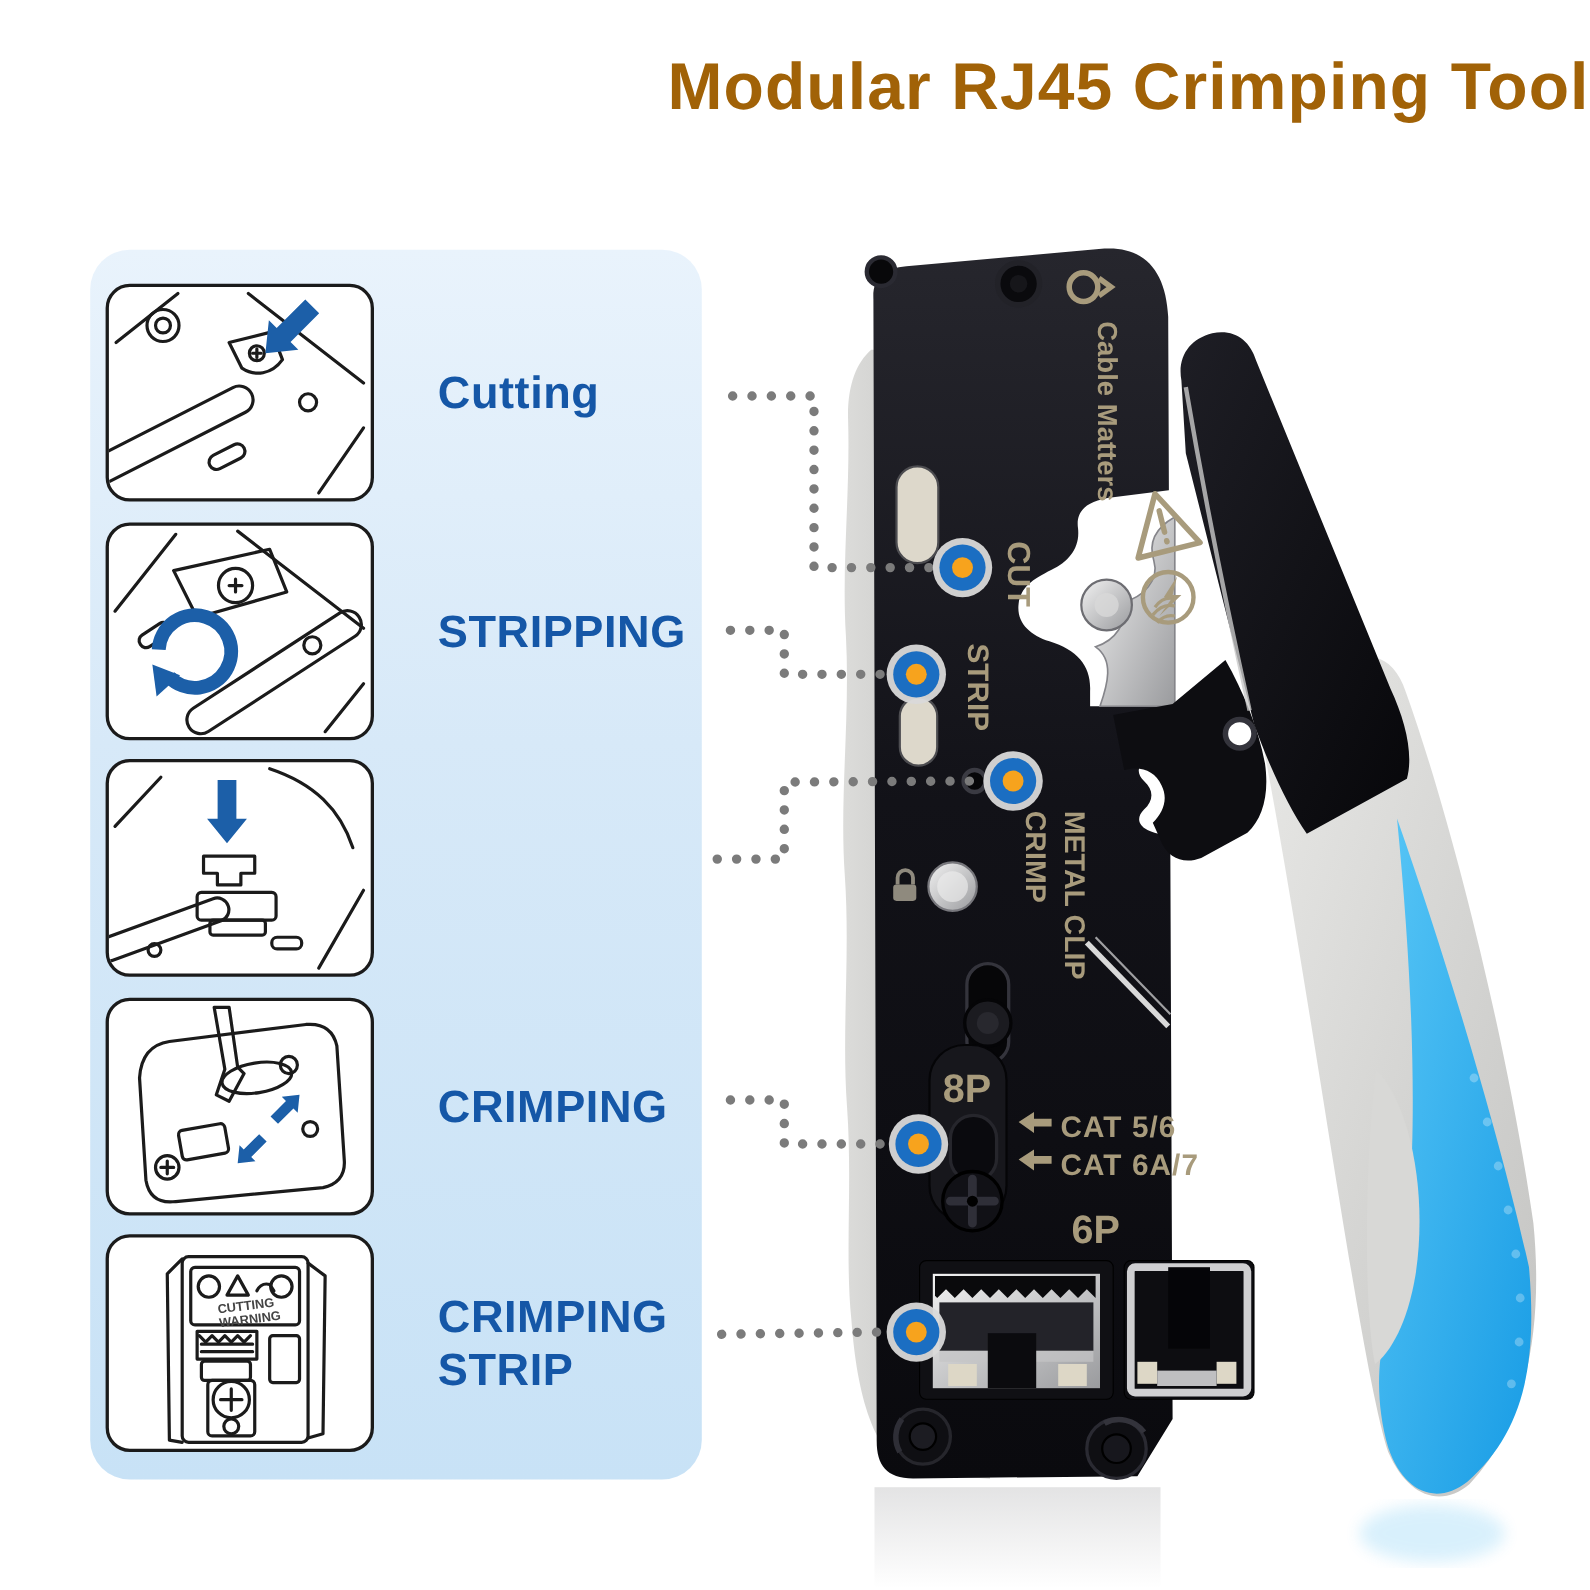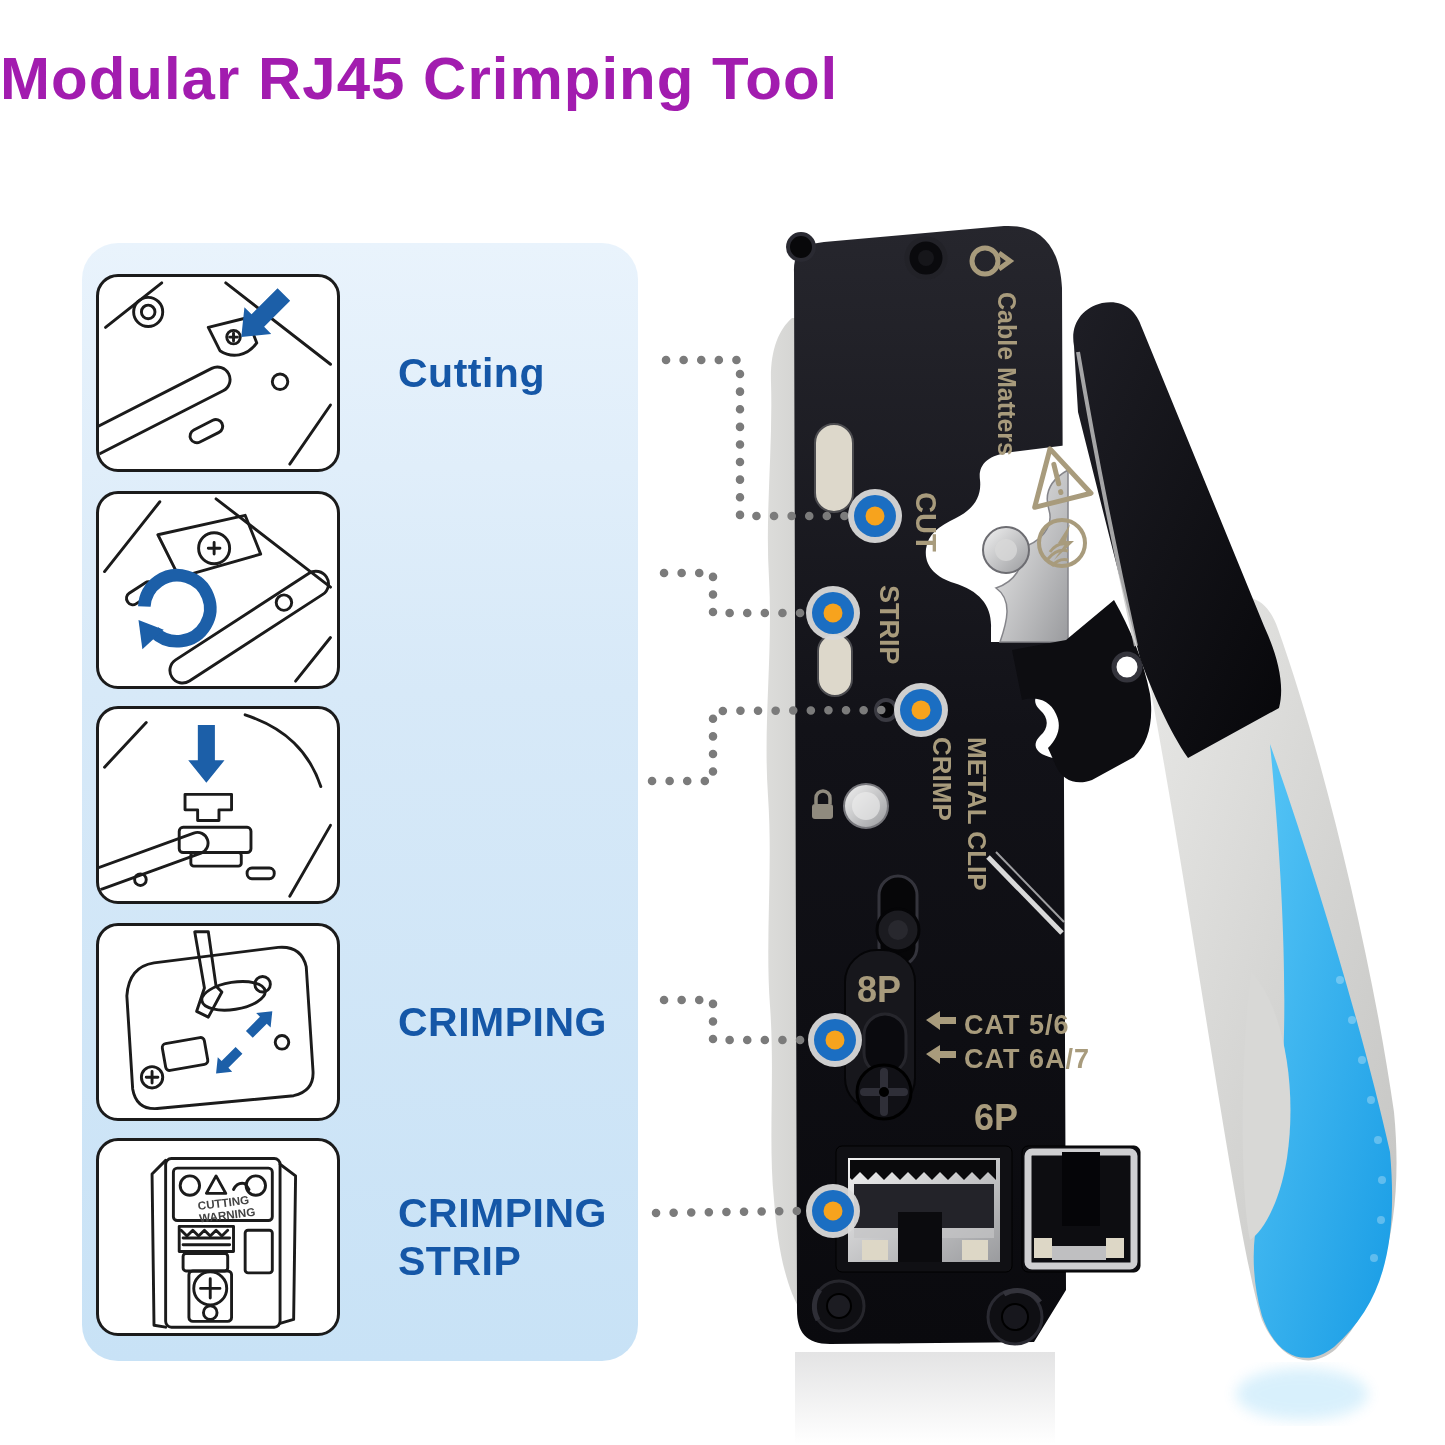--- a/index.html
+++ b/index.html
@@ -1,21 +1,21 @@
 <!DOCTYPE html>
 <html><head>
 <meta charset="utf-8">
 <style>
   html,body{margin:0;padding:0;background:#ffffff;}
   body{font-family:"Liberation Sans",sans-serif;}
   .stage{position:relative;width:1445px;height:1445px;overflow:hidden;background:#ffffff;}
-  .title{position:absolute;top:44px;left:0;width:100%;text-align:left;
-    font-size:60px;font-weight:700;color:#a21caf;letter-spacing:1px;}
+  .title{position:absolute;top:44px;left:0;width:100%;text-align:right;
+    font-size:60px;font-weight:700;color:#a16207;letter-spacing:1px;}
   .panel{position:absolute;left:82px;top:227px;width:556px;height:1118px;border-radius:36px;
-    background:linear-gradient(180deg,#E9F3FC 0%,#D7E9F8 40%,#C8E2F6 100%);margin-top:16px;}
+    background:linear-gradient(180deg,#E9F3FC 0%,#D7E9F8 40%,#C8E2F6 100%);}
   .fbox{position:absolute;left:14px;width:244px;height:198px;background:#ffffff;
     border:3px solid #1b1b1b;border-radius:22px;box-sizing:border-box;overflow:hidden;}
   .fbox svg{display:block;width:100%;height:100%;}
   .flabel{position:absolute;left:316px;width:228px;height:198px;display:flex;align-items:center;
     font-size:41px;font-weight:700;color:#1557A7;line-height:1.18;letter-spacing:0.5px;}
   .ln{stroke:#1b1b1b;stroke-width:3;fill:none;stroke-linecap:round;stroke-linejoin:round;}
   .overlay{position:absolute;left:0;top:0;width:1445px;height:1445px;pointer-events:none;}
   .engrave{fill:#A89B7C;font-weight:700;}
 </style>
 </head>
@@ -66,20 +66,23 @@
         <g transform="rotate(-33 150 140)">
           <rect class="ln" x="60" y="127" width="190" height="26" rx="13"></rect>
         </g>
         <rect class="ln" x="26" y="96" width="32" height="13" rx="6" transform="rotate(-33 42 102)"></rect>
         <circle class="ln" cx="190" cy="112" r="8"></circle>
         <g>
           <path d="M46,116 a34,34 0 1 1 10,26" stroke="#1c5fa8" stroke-width="13" fill="none"></path>
           <path d="M40,130 L66,140 L44,160 Z" fill="#1c5fa8"></path>
         </g>
       </svg>
+    </div>
+    <div class="flabel" style="top:248px">
+      <span>STRIPPING</span>
     </div>
 
     <div class="fbox" style="top:463px">
       <svg viewBox="0 0 244 198">
         <path class="ln" d="M5,60 L48,14"></path>
           <path class="ln" d="M150,6 C192,20 216,44 228,80"></path>
         <path class="ln" d="M238,120 L196,193"></path>
         <use href="#arrowDown" transform="translate(110,76) scale(1.1)" fill="#1c5fa8"></use>
         <path class="ln" d="M88,88 h48 v16 h-13 v11 h-22 v-11 h-13 z"></path>
         <rect class="ln" x="82" y="122" width="74" height="26" rx="4"></rect>

